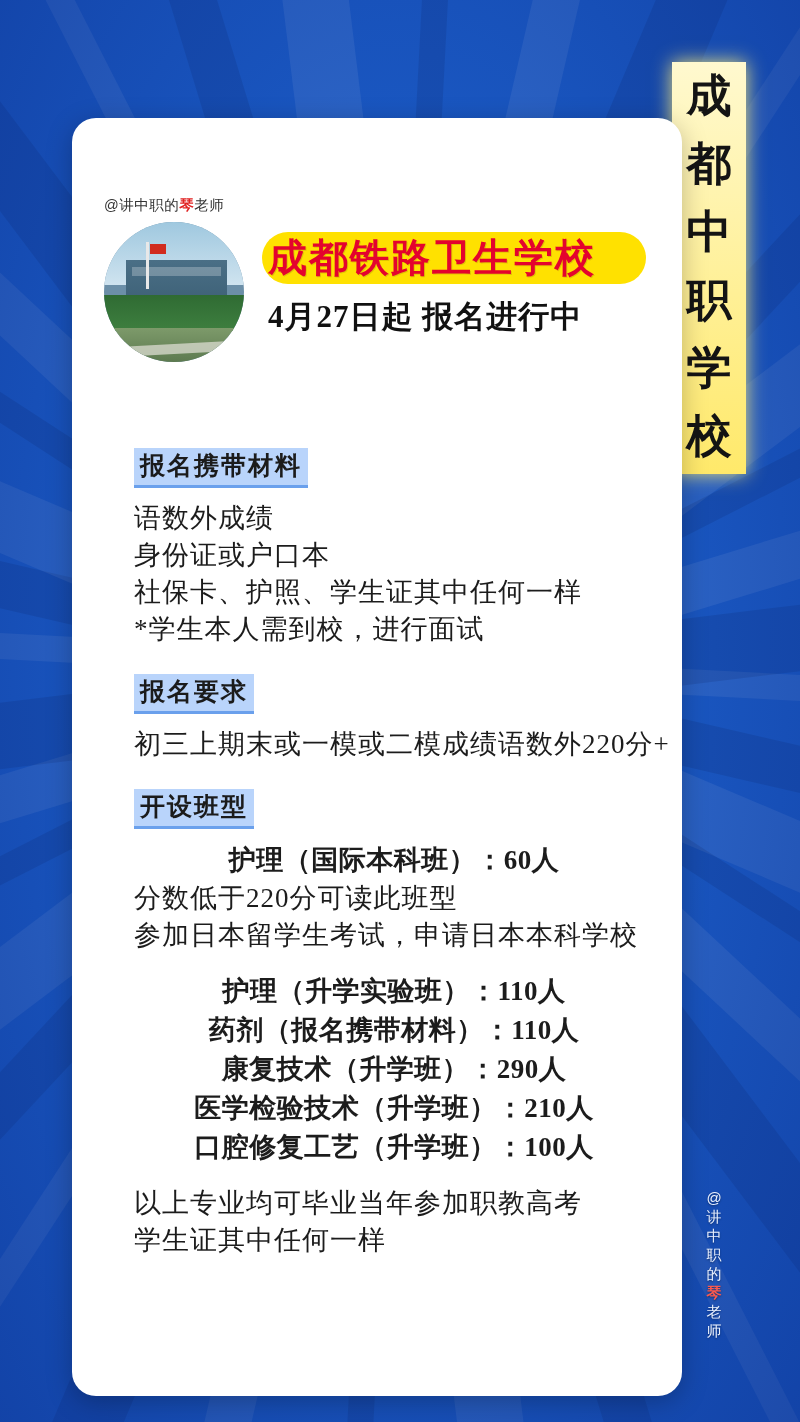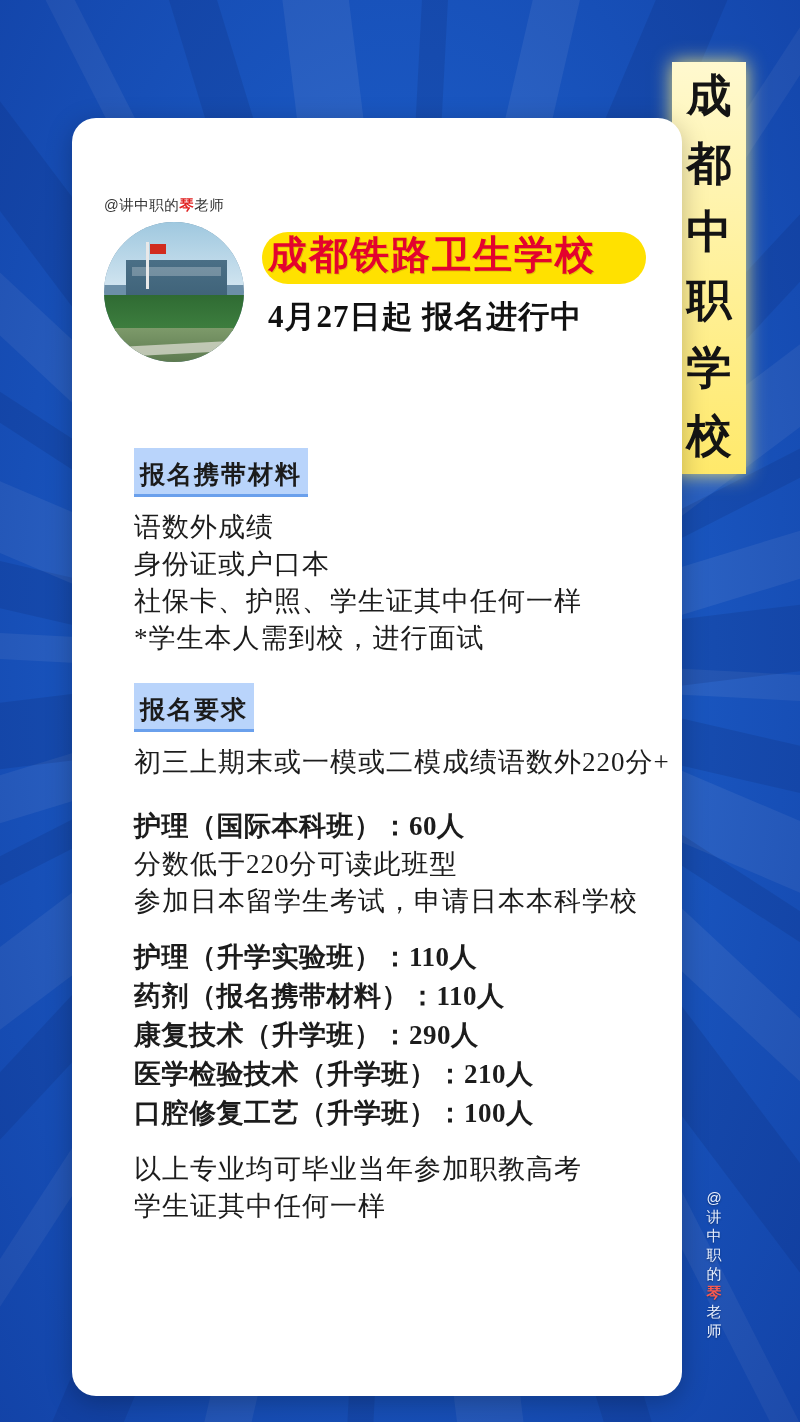--- a/index.html
+++ b/index.html
@@ -121,21 +121,21 @@
     position: absolute;
     left: -6px;
     top: 2px;
     width: 384px;
     height: 52px;
     background: #ffe100;
     border-radius: 26px;
   }
   .school-title {
     position: relative;
-    font-family: Liberation Mono, monospace;
+    font-family: Liberation Serif, serif;
     font-size: 39px;
     font-weight: bold;
     color: #e4032e;
     letter-spacing: 2px;
     line-height: 56px;
     text-shadow: 1px 1px 0 rgba(0,0,0,0.12);
     white-space: nowrap;
   }
   .subtitle {
     position: absolute;
@@ -156,21 +156,21 @@
     top: 330px;
     width: 520px;
   }
   .sec-head {
     display: inline-block;
     font-family: "Liberation Serif", serif;
     font-size: 25px;
     font-weight: bold;
     color: #1b1b1b;
     background: #b9d4fb;
-    padding: 10px 6px 3px 6px;
+    padding: 1px 6px 3px 6px;
     letter-spacing: 2px;
     border-bottom: 3px solid #6aa0ec;
     margin: 0;
   }
   .sec {
     margin-bottom: 26px;
   }
   .sec .lines {
     margin-top: 12px;
   }
@@ -179,20 +179,21 @@
     font-size: 27px;
     color: #1c1c1c;
     line-height: 37px;
     letter-spacing: 1px;
     white-space: nowrap;
   }
   .ln.b {
     font-weight: bold;
     line-height: 39px;
     letter-spacing: 0.5px;
+    text-align: center;
   }
   .gap { height: 18px; }
 
   
   #banner {
     position: absolute;
     left: 672px;
     top: 62px;
     width: 74px;
     height: 412px;
@@ -311,20 +312,21 @@
     </div>
 
     <div class="sec">
       <div class="sec-head">报名要求</div>
       <div class="lines">
         <div class="ln">初三上期末或一模或二模成绩语数外220分+</div>
       </div>
     </div>
 
     <div class="sec">
+      <div class="sec-head">开设班型</div>
       <div class="lines">
         <div class="ln b">护理（国际本科班）：60人</div>
         <div class="ln">分数低于220分可读此班型</div>
         <div class="ln">参加日本留学生考试，申请日本本科学校</div>
         <div class="gap"></div>
         <div class="ln b">护理（升学实验班）：110人</div>
         <div class="ln b">药剂（报名携带材料）：110人</div>
         <div class="ln b">康复技术（升学班）：290人</div>
         <div class="ln b">医学检验技术（升学班）：210人</div>
         <div class="ln b">口腔修复工艺（升学班）：100人</div>

